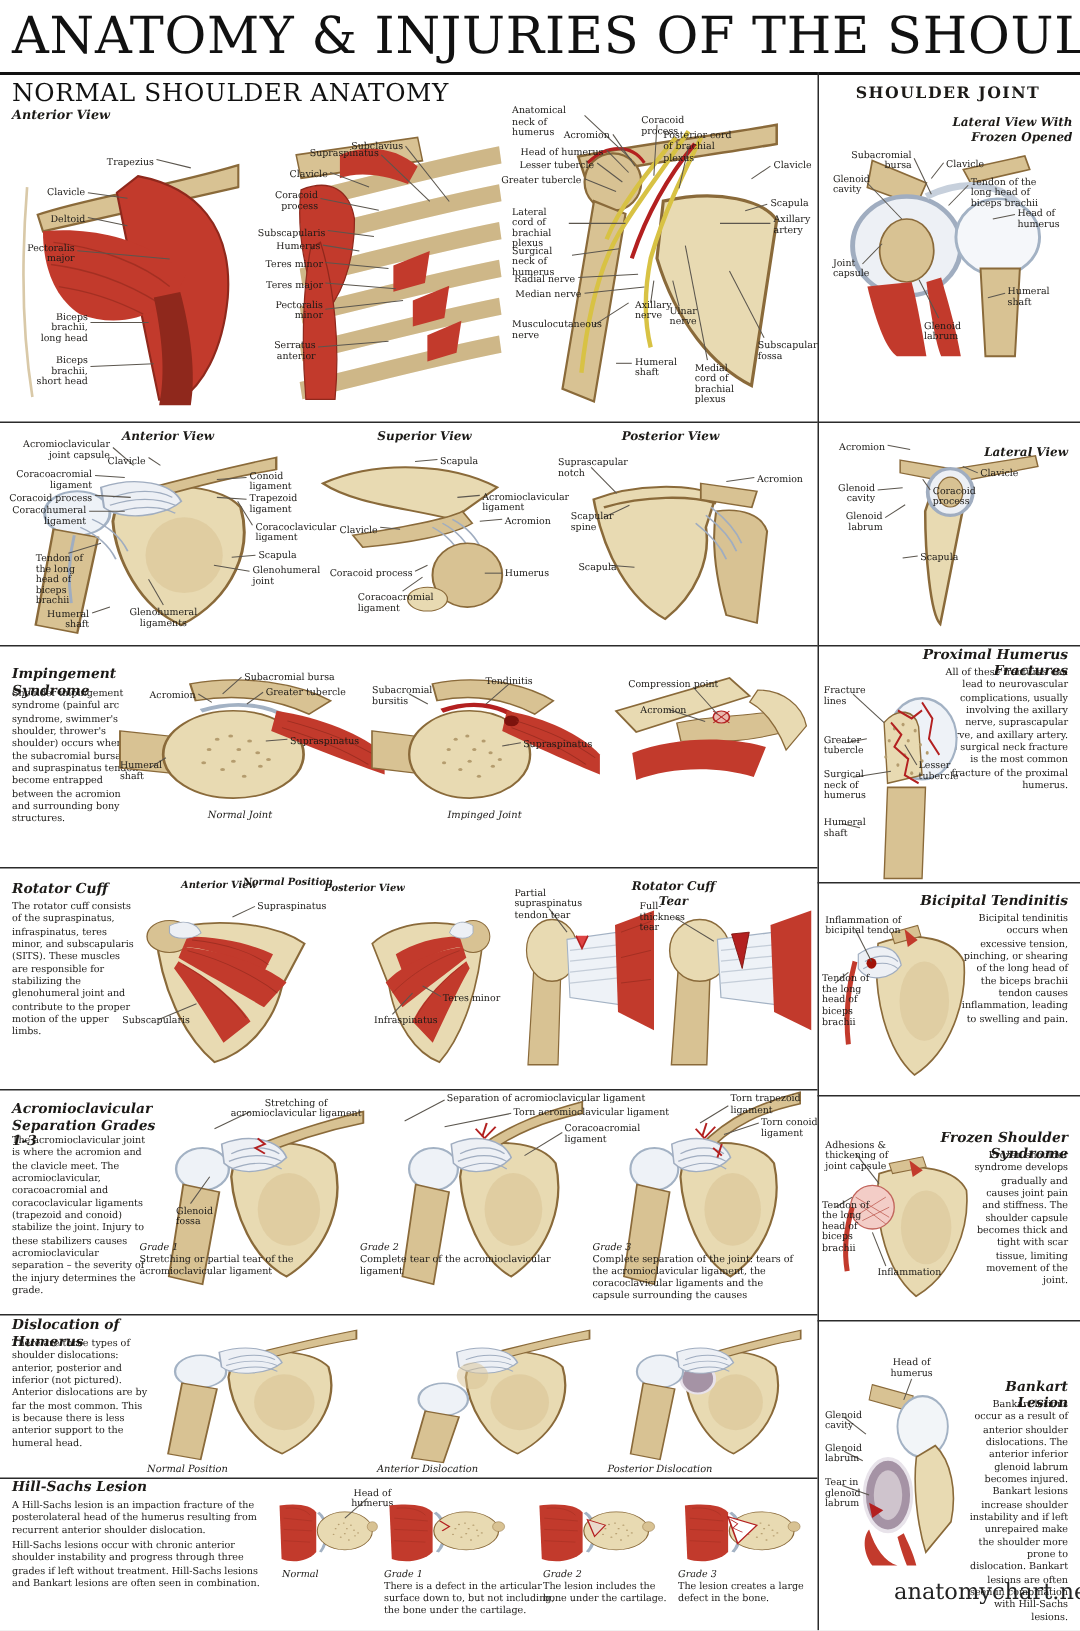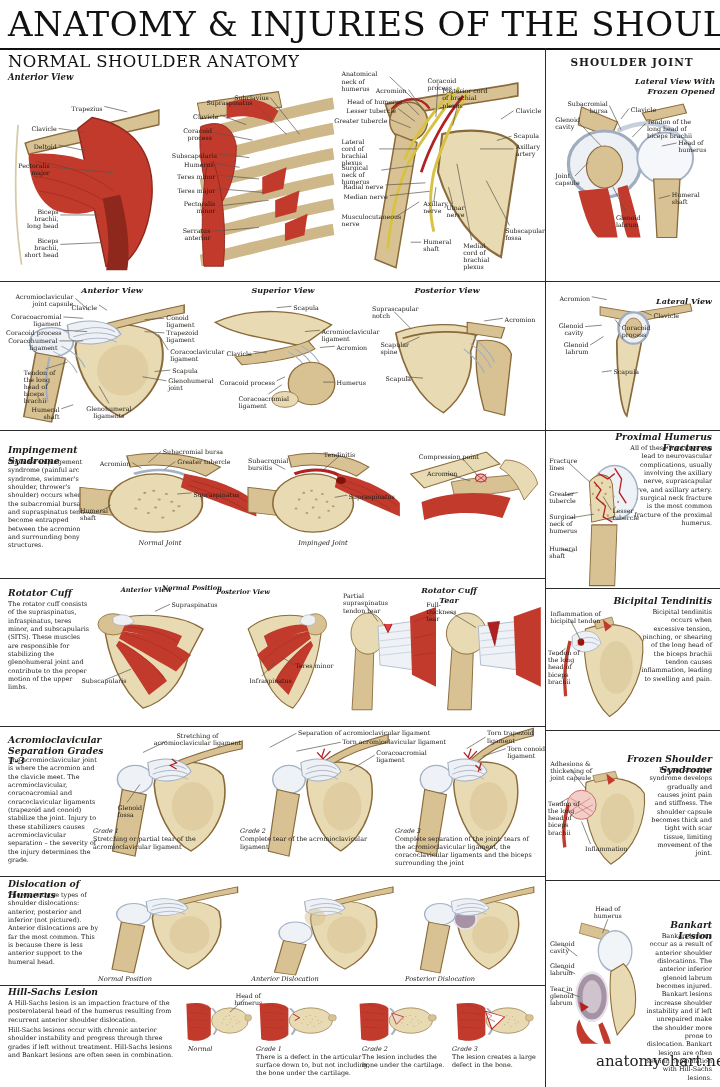--- a/index.html
+++ b/index.html
@@ -714,21 +714,21 @@
   <div class="gradecap" style="left:93px;top:827px;width:120px">
     <span class="gname">Grade 1</span>
     <span>Stretching or partial tear of the acromioclavicular ligament</span>
   </div>
   <div class="gradecap" style="left:240px;top:827px;width:132px">
     <span class="gname">Grade 2</span>
     <span>Complete tear of the acromioclavicular ligament</span>
   </div>
   <div class="gradecap" style="left:395px;top:827px;width:140px">
     <span class="gname">Grade 3</span>
-    <span>Complete separation of the joint: tears of the acromioclavicular ligament, the coracoclavicular ligaments and the biceps surrounding the joint</span>
+    <span>Complete separation of the joint: tears of the acromioclavicular ligament, the coracoclavicular ligaments and the capsule surrounding the causes</span>
   </div>
 
   <div class="cond-title r" style="left:596px;top:754px;width:116px">Frozen Shoulder Syndrome</div>
   <div class="body-txt r" style="left:644px;top:766px;width:68px">Frozen shoulder syndrome develops gradually and causes joint pain and stiffness. The shoulder capsule becomes thick and tight with scar tissue, limiting movement of the joint.</div>
   <div class="fig" style="left:548px;top:760px;width:112px;height:112px">
       <svg class="art" viewBox="0 0 100 100" preserveAspectRatio="none">
         <path d="M34,20 C58,12 80,18 86,30 C88,52 78,80 56,93 C40,80 30,50 34,20 Z" fill="#e8dab2" stroke="#8a6a3a"></path>
 <ellipse cx="62" cy="52" rx="15" ry="22" fill="#d8c293" opacity=".5"></ellipse>
 <path d="M40,14 L60,10 L62,16 L42,20 Z" fill="#d8c293" stroke="#8a6a3a" stroke-width=".6"></path>
 <path d="M52,12 l8,6 l-6,4 Z" fill="#c23a2c"></path>

